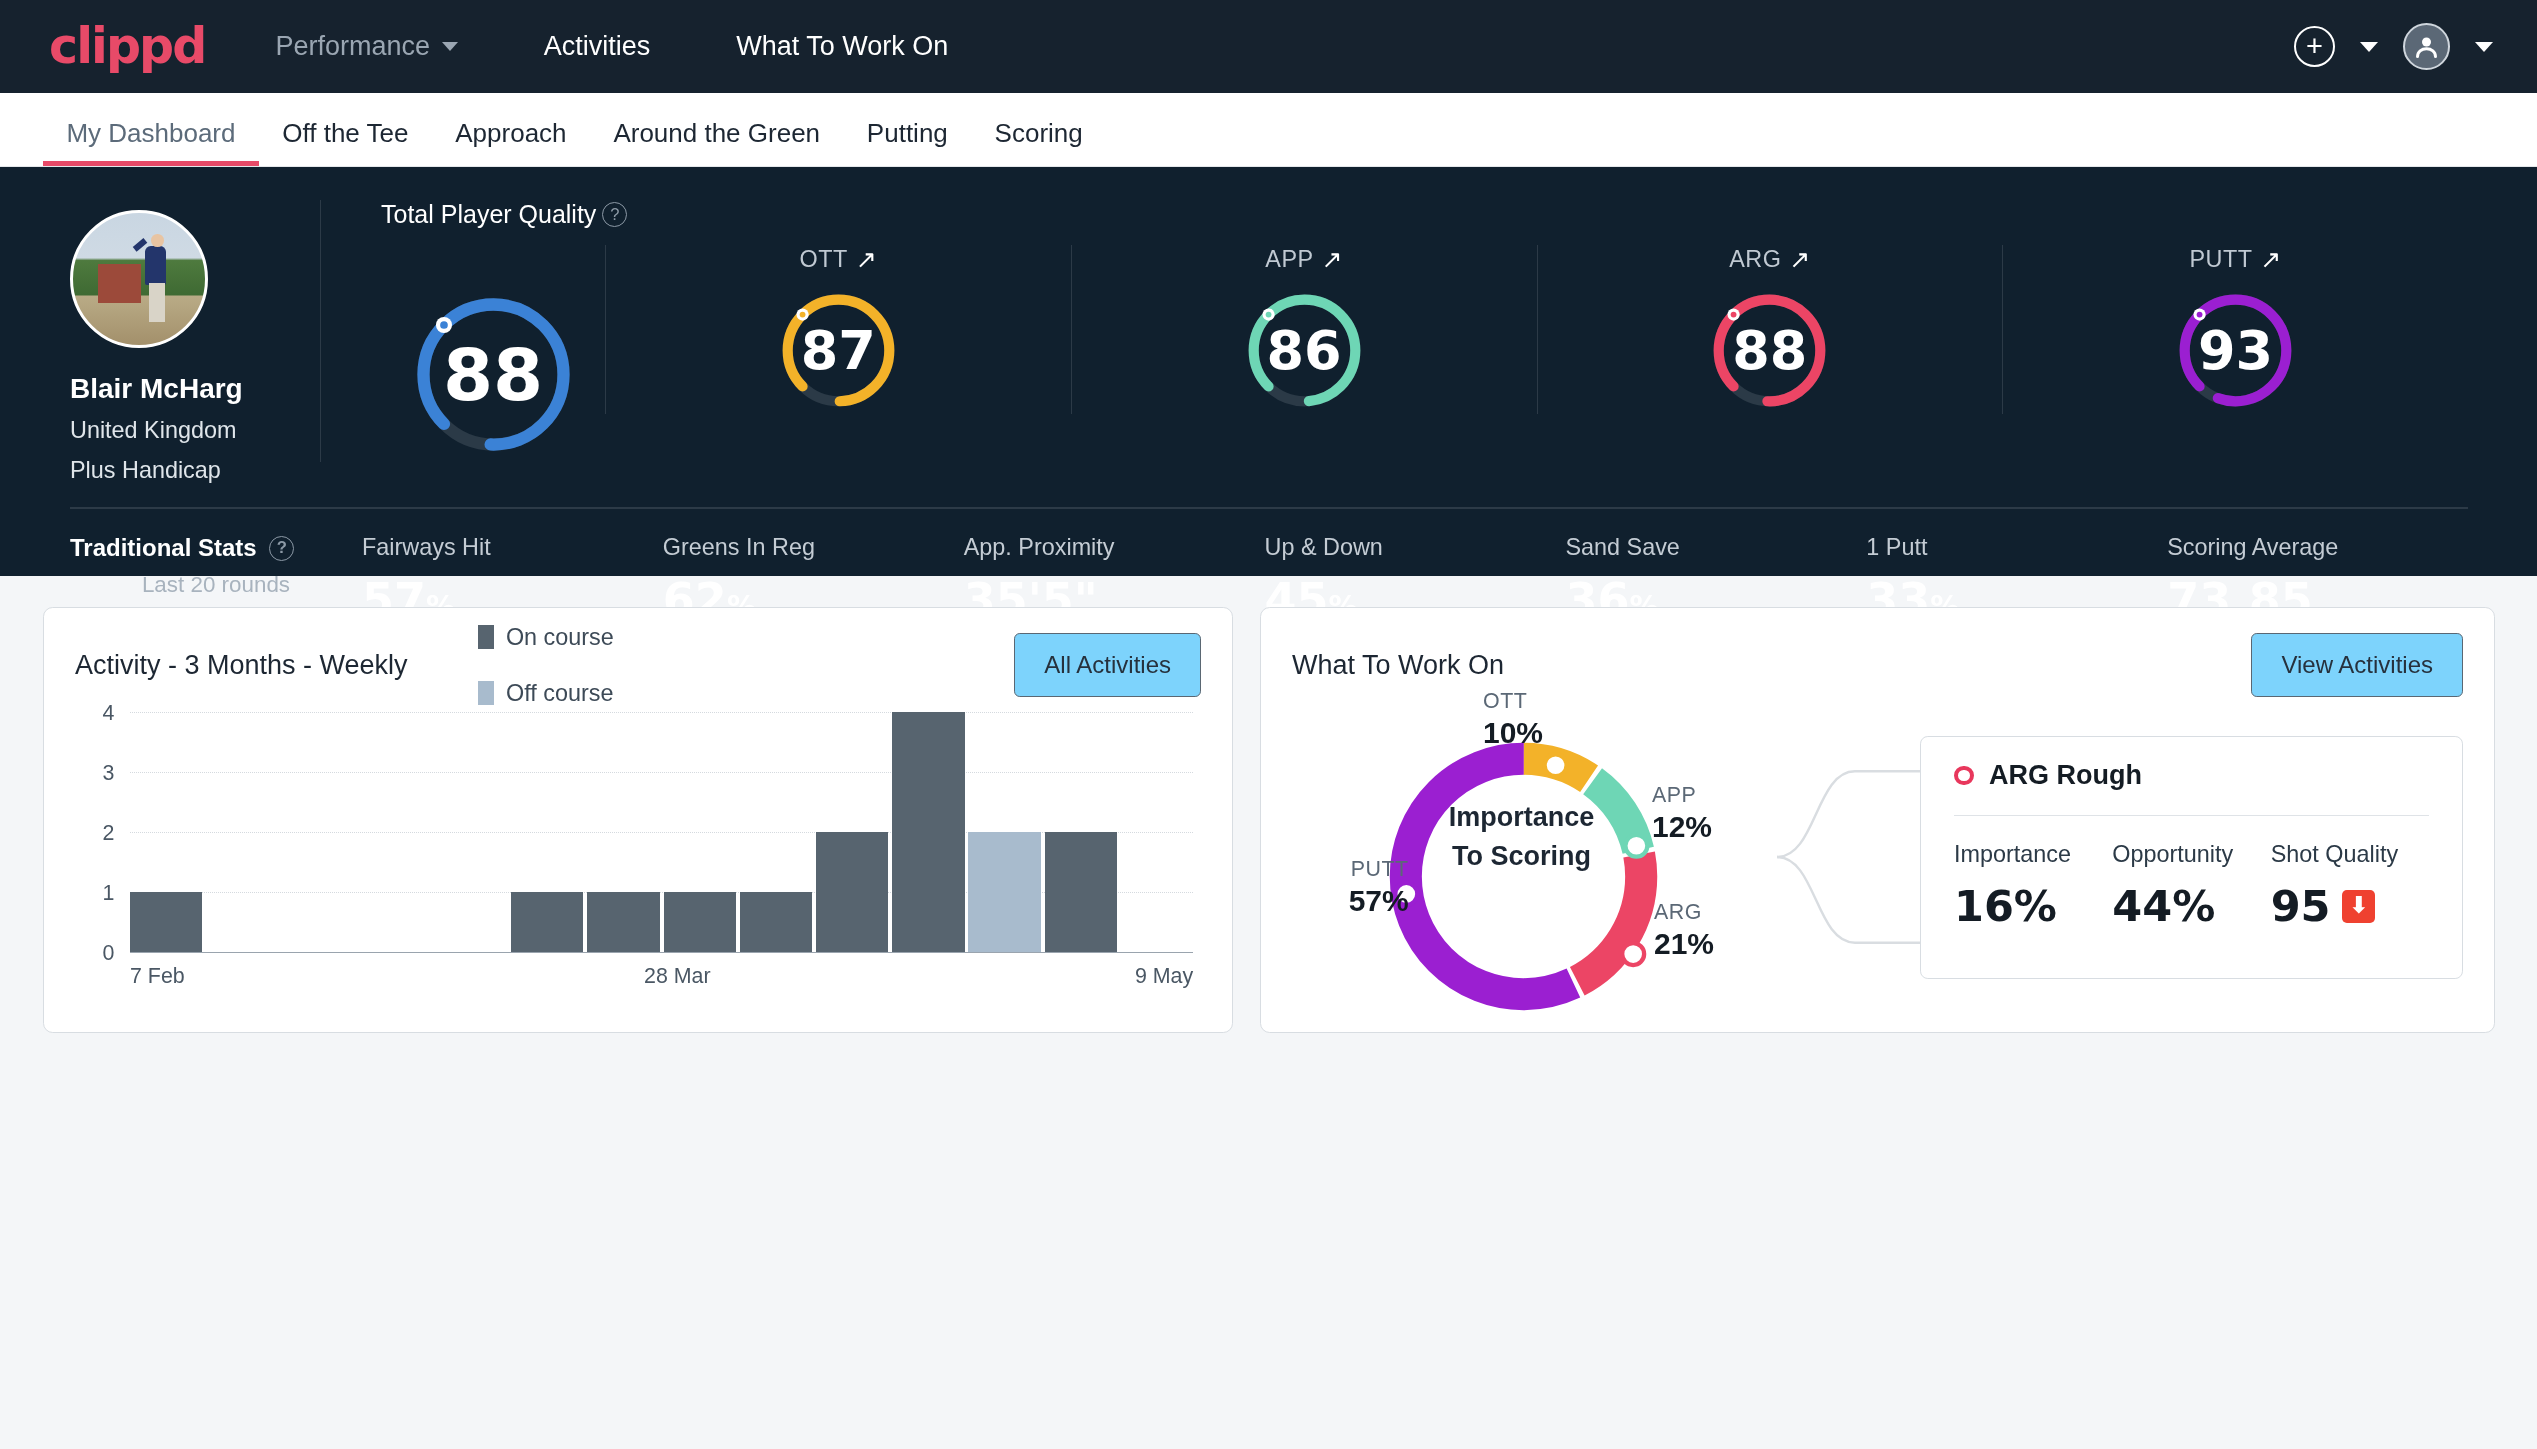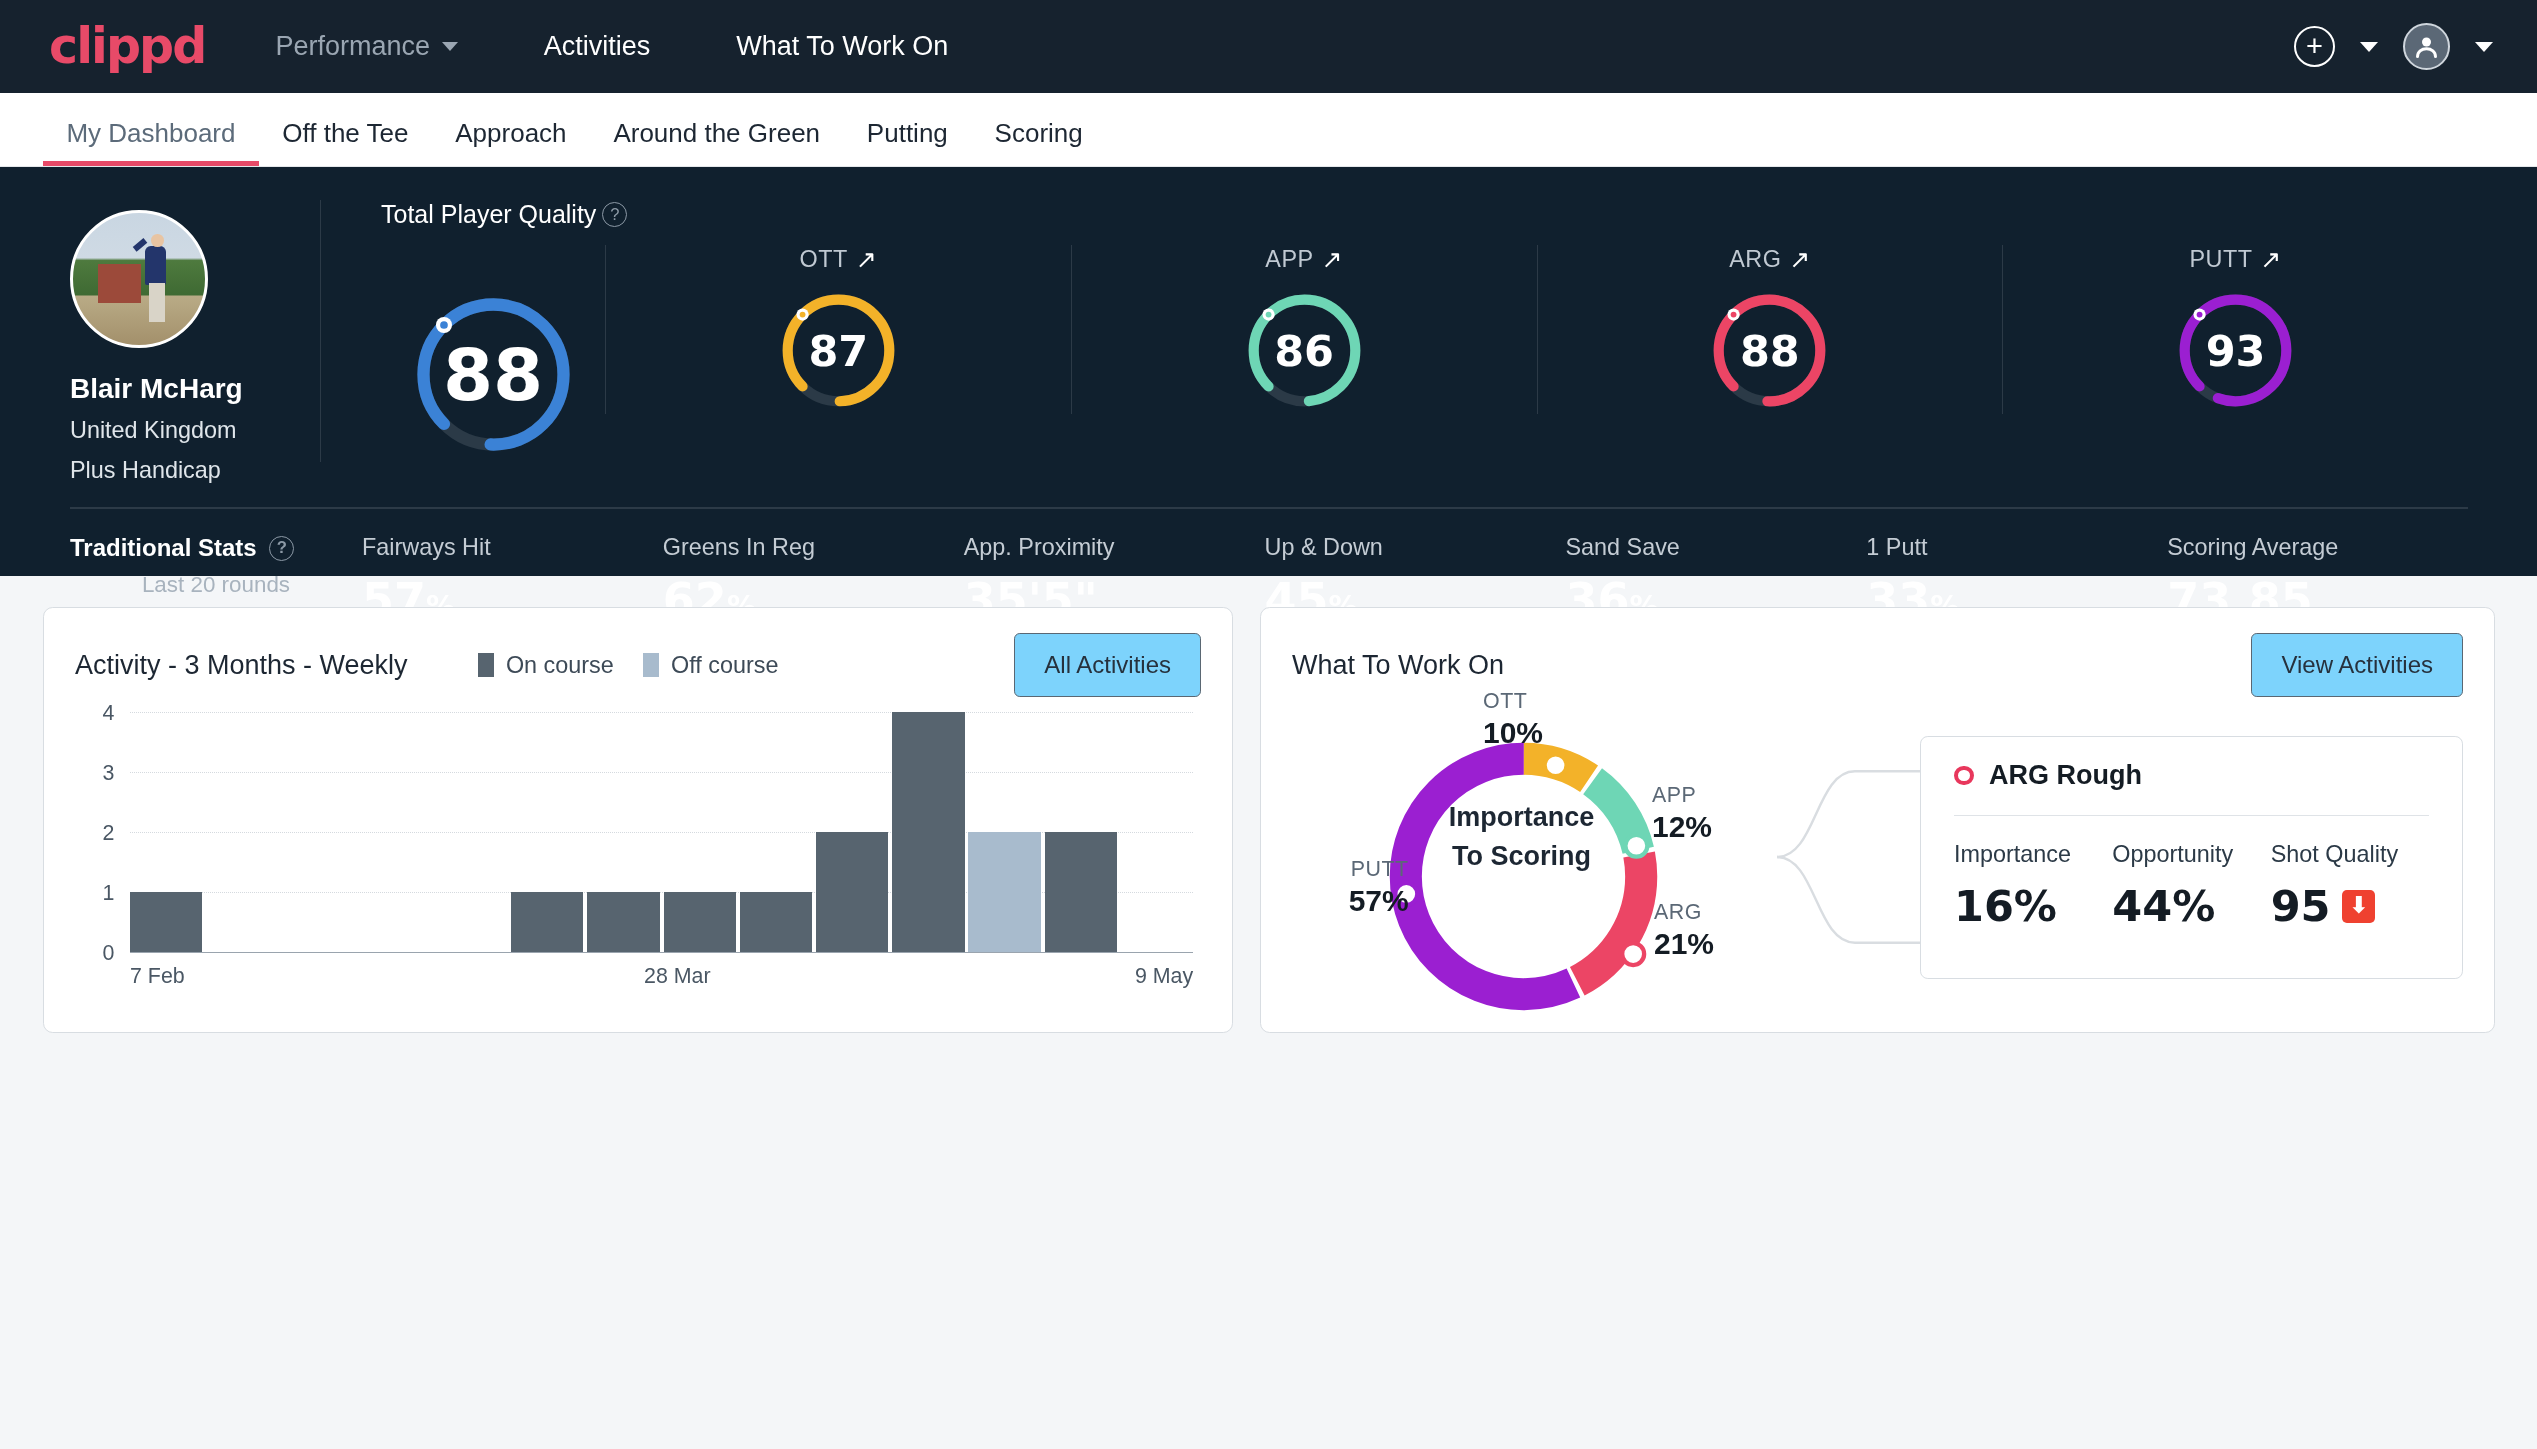--- a/index.html
+++ b/index.html
@@ -185,21 +185,21 @@
     letter-spacing: 0.5px;
     display: flex; align-items: center; gap: 7.8px;
     margin-bottom: 13.6px; height: 29px;
   }
   .gauge-label .arrow { font-size: 25px; color: #ffffff; }
   .ring { position: relative; }
   .ring svg { display: block; }
   .ring .val {
     position: absolute; inset: 0;
     display: flex; align-items: center; justify-content: center;
-    font-size: 43px; font-weight: 700; color: #ffffff;
+    font-size: 54px; font-weight: 700; color: #ffffff;
     font-family: "DejaVu Sans", sans-serif;
   }
   .gauge-cell.main .ring .val { font-size: 72px; }
 
   .hero-divider {
     height: 1.9px; background: #2c3a47;
     margin: 23.4px 0 0 0;
   }
   .trad {
     display: flex; align-items: flex-start;
@@ -233,21 +233,21 @@
     padding: 27px 31px;
     height: 426px;
     position: relative;
   }
   .card.left { width: 1190px; flex: 0 0 1190px; }
   .card.right { flex: 1; }
   .card-head {
     display: flex; align-items: center; height: 60px;
   }
   .card-title { font-size: 27px; color: #1d2733; font-weight: 400; }
-  .legend { display: flex; align-items: center; gap: 29px; margin-left: 70px; }
+  .legend { display: flex; align-items: center; gap: 29px; margin-left: 70px; flex-direction: column; }
   .legend-item { display: flex; align-items: center; gap: 11.7px; font-size: 23.4px; color: #3d4a57; }
   .swatch { width: 16.6px; height: 24px; }
   .btn-outline {
     margin-left: auto;
     border: 1.9px solid #5a6773;
     border-radius: 5.8px;
     background: #7dd3fc;
     color: #26313d;
     font-size: 24px;
     padding: 16.6px 29px;

